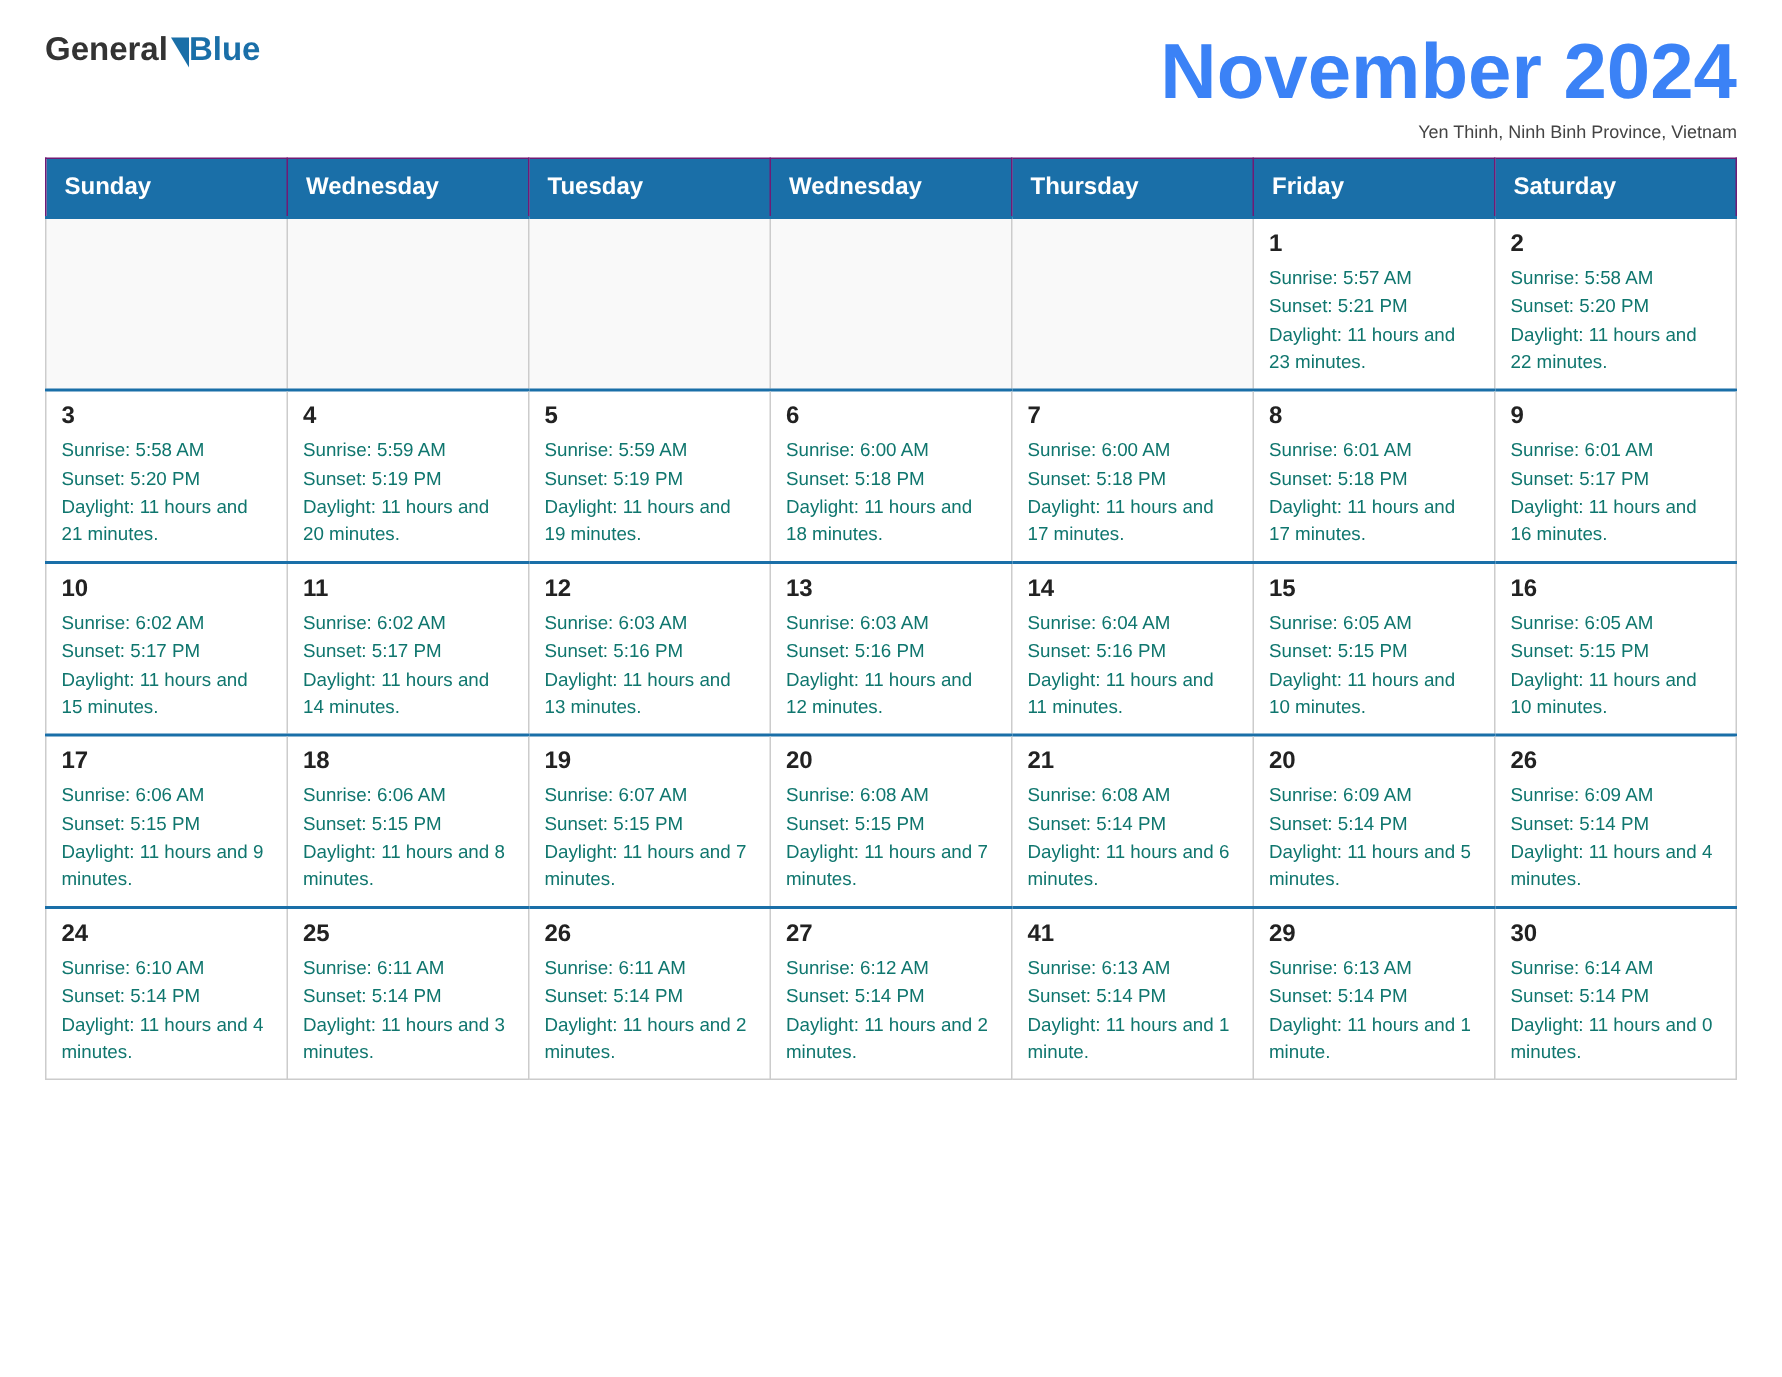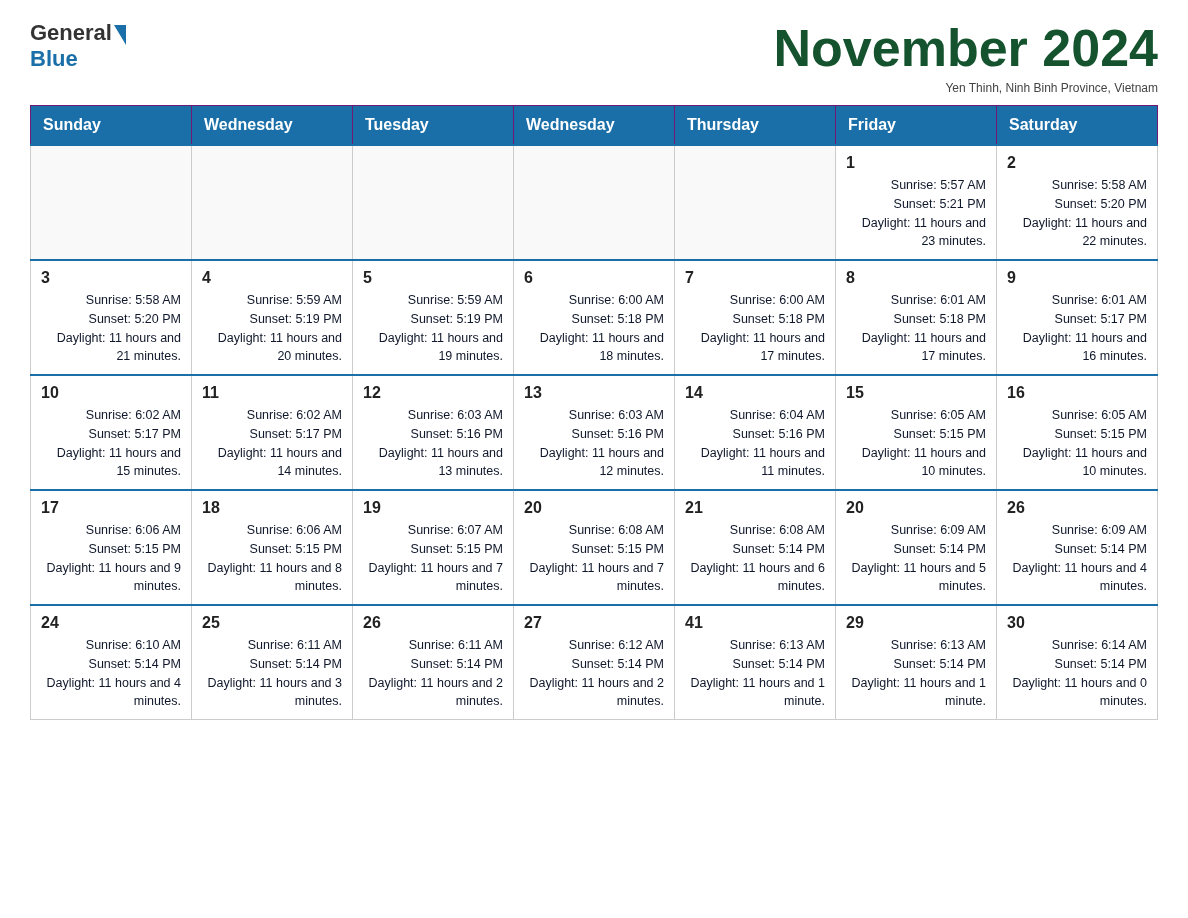--- a/index.html
+++ b/index.html
@@ -26,21 +26,21 @@
       font-weight: bold;
       color: #1a6fa8;
       text-align: right;
     }
     .title-area {
       text-align: right;
     }
     .month-title {
       font-size: 52px;
       font-weight: bold;
-      color: #14532d;
+      color: #3b82f6;
       line-height: 1.1;
     }
     .location-title {
       font-size: 12px;
       color: #444;
       margin-top: 4px;
     }
     .calendar {
       width: 100%;
       border-collapse: collapse;
@@ -66,30 +66,29 @@
       border-top: 2px solid #1a6fa8;
     }
     .day-number {
       font-size: 16px;
       font-weight: bold;
       color: #222;
       margin-bottom: 4px;
     }
     .day-info {
       font-size: 12.5px;
-      color: #0f172a;
+      color: #0f766e;
       line-height: 1.5;
-      text-align: right;
     }
     .empty-cell {
       background: #f9f9f9;
     }
     .logo-wrapper {
       display: flex;
-      flex-direction: column;
+      flex-direction: row;
       align-items: flex-start;
     }
     .logo-row {
       display: flex;
       align-items: center;
     }
     .logo-arrow {
       display: inline-block;
       width: 0;
       height: 0;

